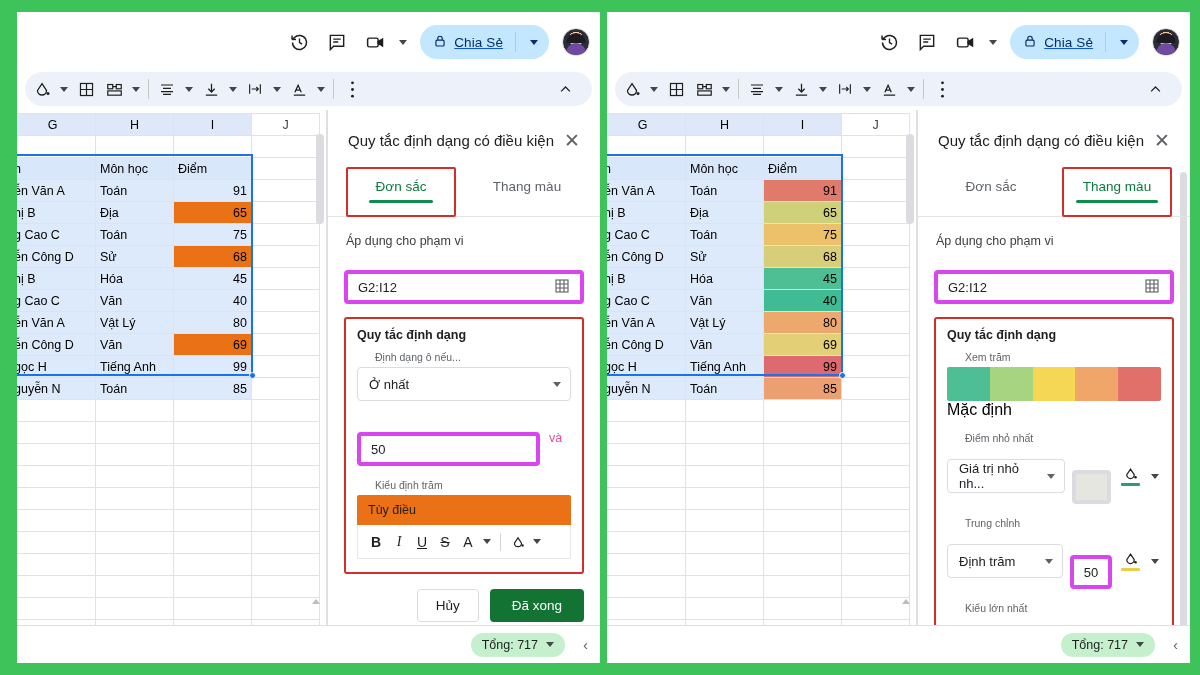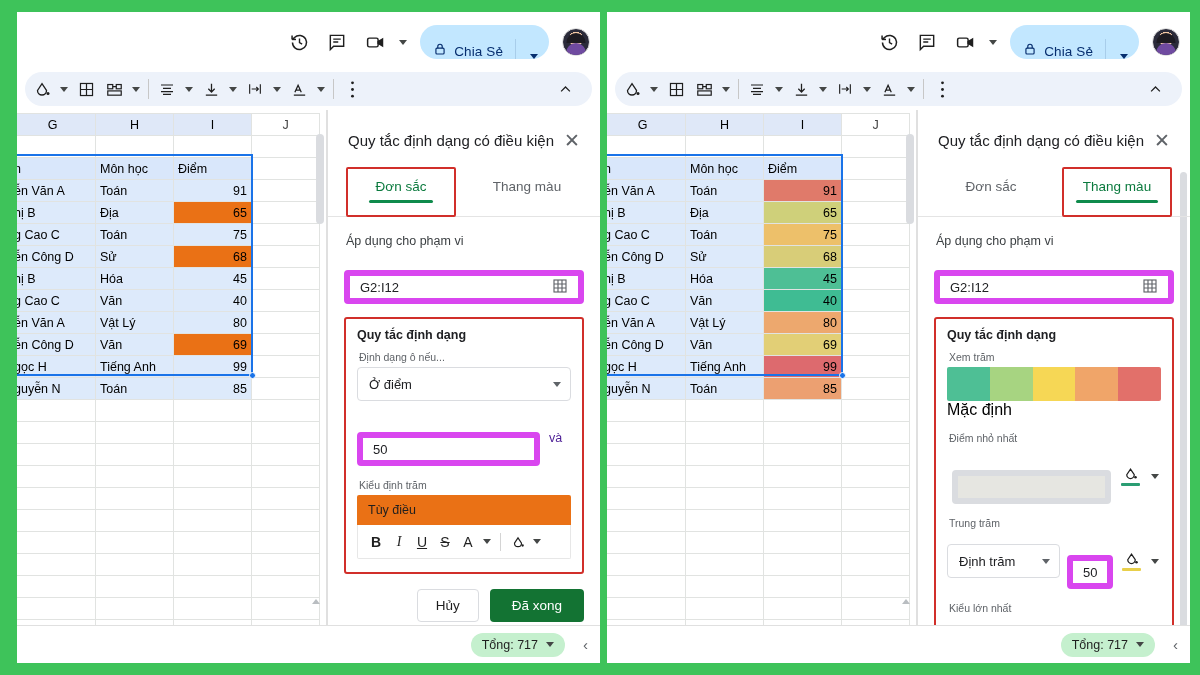--- a/index.html
+++ b/index.html
@@ -45,29 +45,30 @@
     width: 14px; height: 30px;
     display:flex; align-items:center; justify-content:center;
   }
   .caret {
     width: 0; height: 0;
     border-left: 4px solid transparent;
     border-right: 4px solid transparent;
     border-top: 5px solid #444746;
   }
   .sharebtn {
-    display: flex; align-items: flex-end;
+    display: flex; align-items: center;
     height: 34px;
     background: #c2e7ff;
     border-radius: 18px;
     padding: 0 4px 0 13px;
     margin-left: 6px;
     color: #0b57d0;
     font-size: 13.5px;
     gap: 7px;
+    text-decoration: underline;
   }
   .sharebtn .lbl { color:#062e6f; font-size:13.5px; letter-spacing:.1px;}
   .sharedivider { width:1px; height:20px; background:#a8cdea; margin-left:5px;}
   .share-caret-wrap{ width:22px; display:flex; align-items:center; justify-content:center;}
   .avatar {
     width: 28px; height: 28px; border-radius: 50%;
     margin-left: 9px;
     background: radial-gradient(circle at 50% 38%, #f5c9a5 0 34%, rgba(0,0,0,0) 35%),
                 linear-gradient(#2b2b3a,#2b2b3a);
     position: relative;
@@ -216,24 +217,24 @@
   .tab.active { color: #0b7a3e; }
   .tab.active .txt::after {
     content:""; position:absolute; left:-7px; right:-7px; bottom:0;
     height: 3px; background: #0f8b4c; border-radius: 2px;
   }
   .tab.boxed::before {
     content:""; position:absolute; left:2px; right:2px; top:1px; bottom:-3px;
     border: 2px solid #d12f2a; border-radius: 2px;
   }
   .fieldlabel { font-size: 12.5px; color: #3c4043; margin: 17px 0 7px 2px; }
-  .smalllabel { font-size: 10.5px; color: #5f6368; margin: 9px 0 4px 2px; }
+  .smalllabel { font-size: 10.5px; color: #5f6368; margin: 9px 0 4px 18px; }
   .textinput {
     height: 34px;
-    border: 6px solid #d946ef;
+    border: 4px solid #d946ef;
     border-radius: 4px;
     display: flex; align-items: center;
     padding: 0 10px;
     font-size: 13px;
     color: #202124;
     background: #fff;
     justify-content: space-between;
     margin-top: 22px;
   }
   .textinput.focus { border: 2px solid #4285f4; }
@@ -253,21 +254,21 @@
     display:flex; align-items:center; justify-content:space-between;
     padding: 0 9px 0 11px;
     font-size: 13px; color:#202124; background:#fff;
   }
   .select .dcaret {
     width:0;height:0;border-left:4px solid transparent;border-right:4px solid transparent;
     border-top:5px solid #5f6368;
   }
   .row2 { display:flex; align-items:center; gap:9px; margin-top: 9px;}
   .row2 .grow { flex: 1; }
-  .andlbl { font-size:12.5px; color:#4c1d95; width:22px;}
+  .andlbl { font-size:12.5px; color:#ec4899; width:22px;}
   .stylebar {
     background: #ea7115;
     height: 30px;
     display:flex; align-items:center;
     padding-left: 11px;
     font-size: 12.5px;
     color: #1f1f1f;
     border-radius: 2px 2px 0 0;
   }
   .fmtrow {
@@ -657,21 +658,21 @@
                 <rect x="3" y="3" width="18" height="18"></rect>
                 <path d="M3 9h18M3 15h18M9 3v18M15 3v18"></path>
               </svg>
           </span>
         </div>
 
         <div class="rulebox">
           <div class="rulebox-title">Quy tắc định dạng</div>
           <div class="smalllabel">Định dạng ô nếu...</div>
           <div class="select">
-            <span>Ở điểm</span>
+            <span>Ở nhất</span>
             <span class="dcaret"></span>
           </div>
           <div class="row2">
             <div class="textinput grow">
               <span>50</span>
             </div>
             <span class="andlbl">và</span>
           </div>
           <div class="smalllabel" style="margin-top:13px">Kiểu định trăm</div>
           <div class="stylebar">
@@ -1050,36 +1051,40 @@
               <span class="seg" style="background:#a7d481"></span>
               <span class="seg" style="background:#f6d755"></span>
               <span class="seg" style="background:#f0a569"></span>
               <span class="seg" style="background:#e2706a"></span>
             </div>
             <span class="lbl">Mặc định</span>
           </div>
 
           <div class="smalllabel" style="margin-top:13px">Điểm nhỏ nhất</div>
           <div class="cprow">
+            <div class="select grow-sel">
+              <span>Giá trị nhỏ nh...</span>
+              <span class="dcaret"></span>
+            </div>
             <div class="textinput grey" style="flex:1;margin-left:5px">
               <span></span>
             </div>
             <div class="colorpick">
               <svg width="15" height="15" viewBox="0 0 24 24" fill="#1f1f1f">
                   <path d="M6 14l6-9 6 9a6 6 0 1 1-12 0z" fill="none" stroke="#1f1f1f" stroke-width="2"></path>
                   <circle cx="20" cy="18" r="2"></circle>
                 </svg>
               <span class="cp-underline" style="background:#2a9d73"></span>
             </div>
             <span class="fmtcaret">
                 <span class="caret"></span>
               </span>
           </div>
 
-          <div class="smalllabel" style="margin-top:13px">Trung trăm</div>
+          <div class="smalllabel" style="margin-top:13px">Trung chỉnh</div>
           <div class="cprow">
             <div class="select grow-sel">
               <span>Định trăm</span>
               <span class="dcaret"></span>
             </div>
             <div class="textinput" style="flex:1;margin-left:5px">
               <span>50</span>
             </div>
             <div class="colorpick">
               <svg width="15" height="15" viewBox="0 0 24 24" fill="#1f1f1f">

